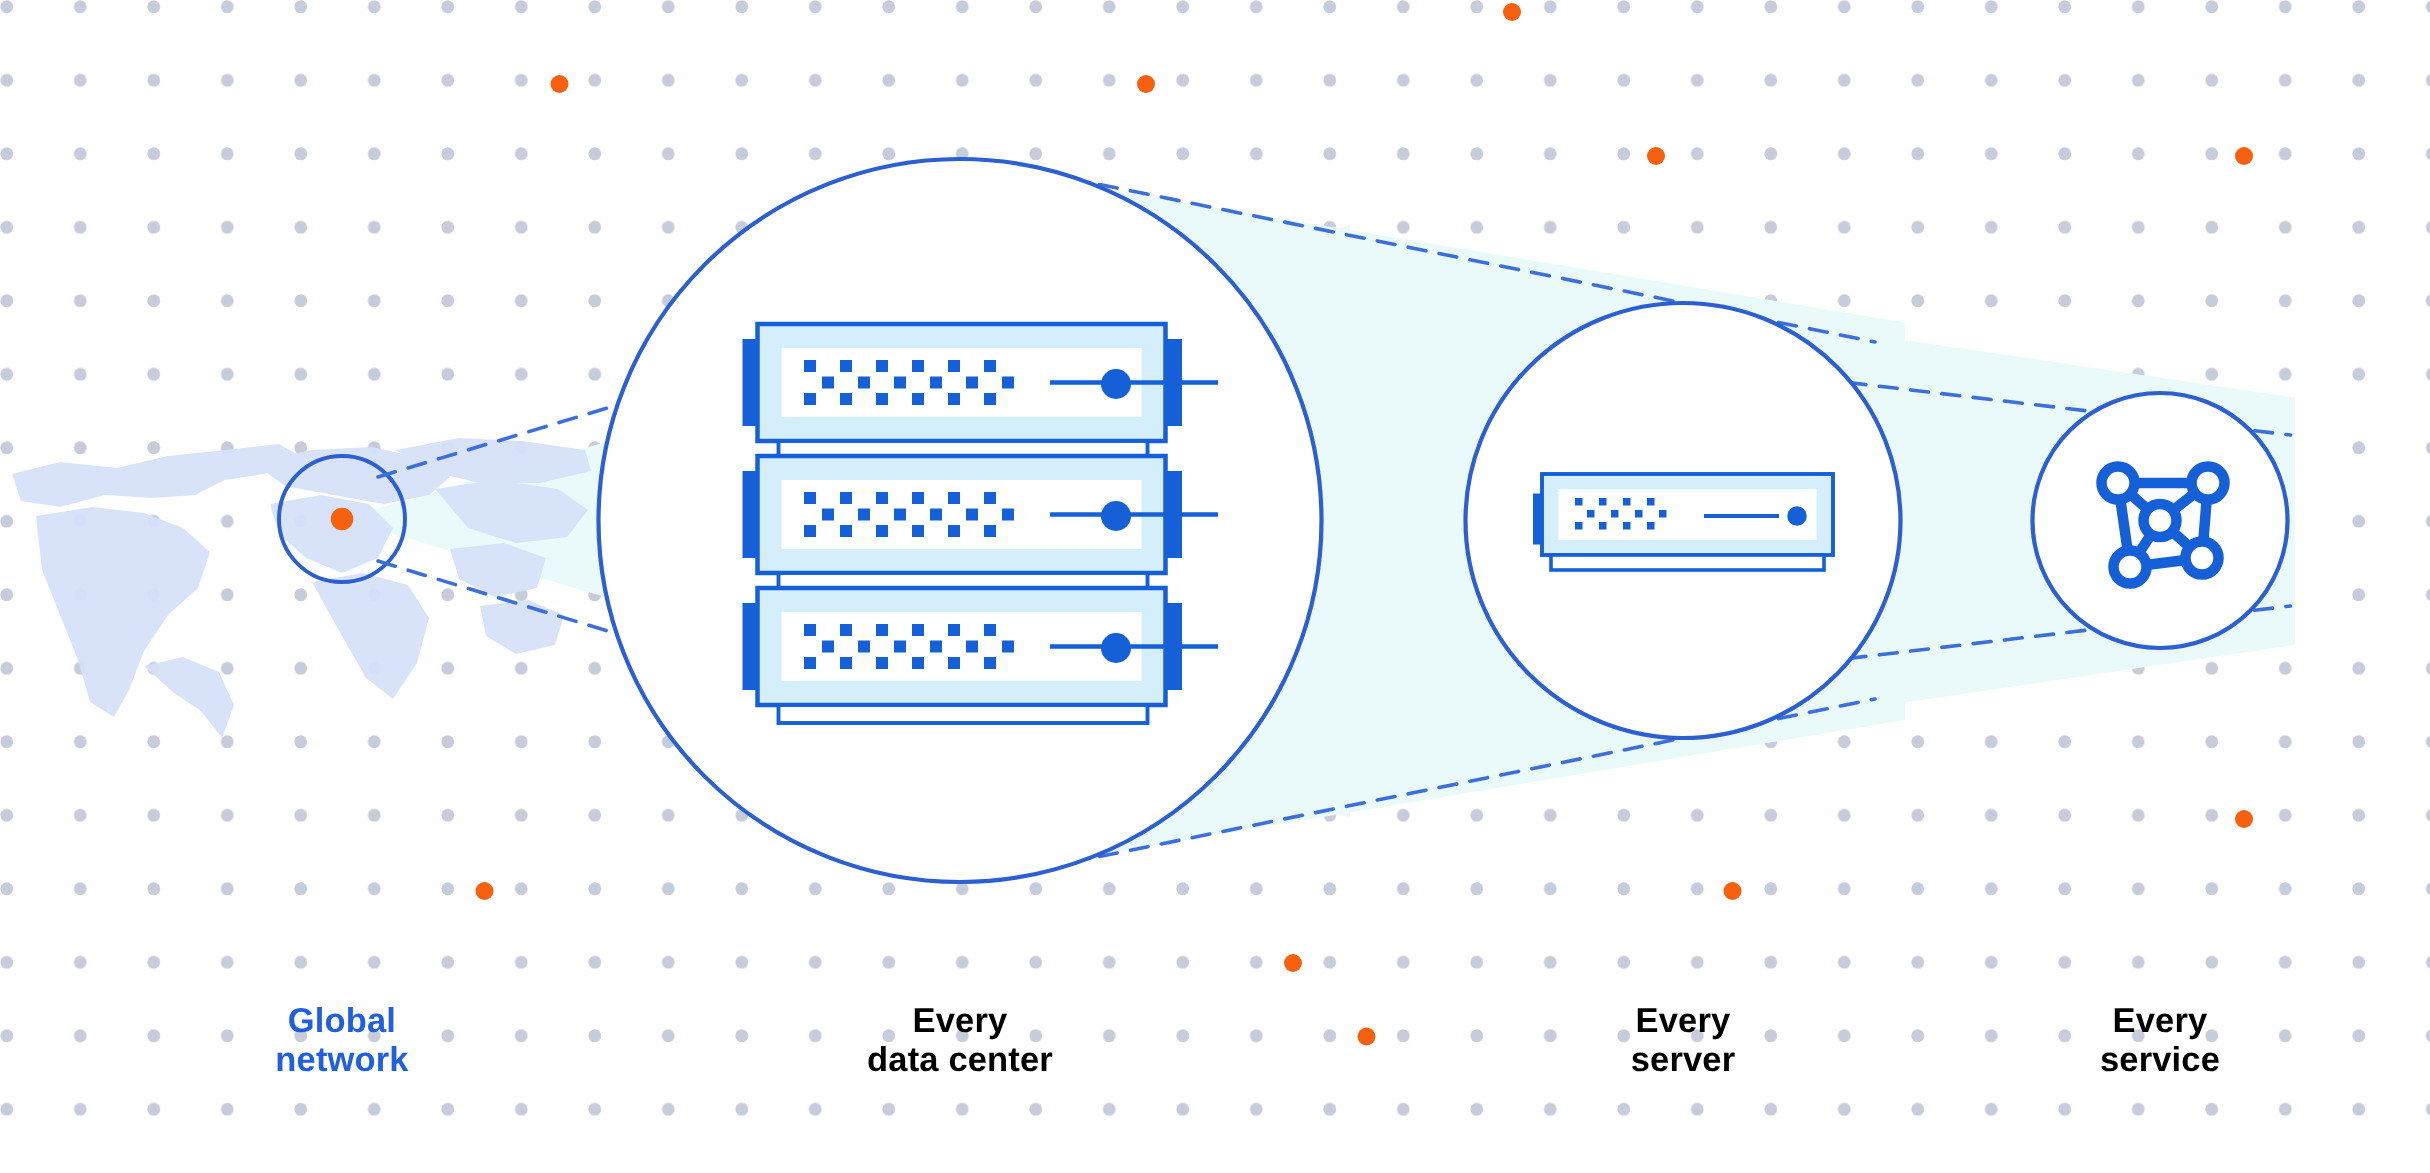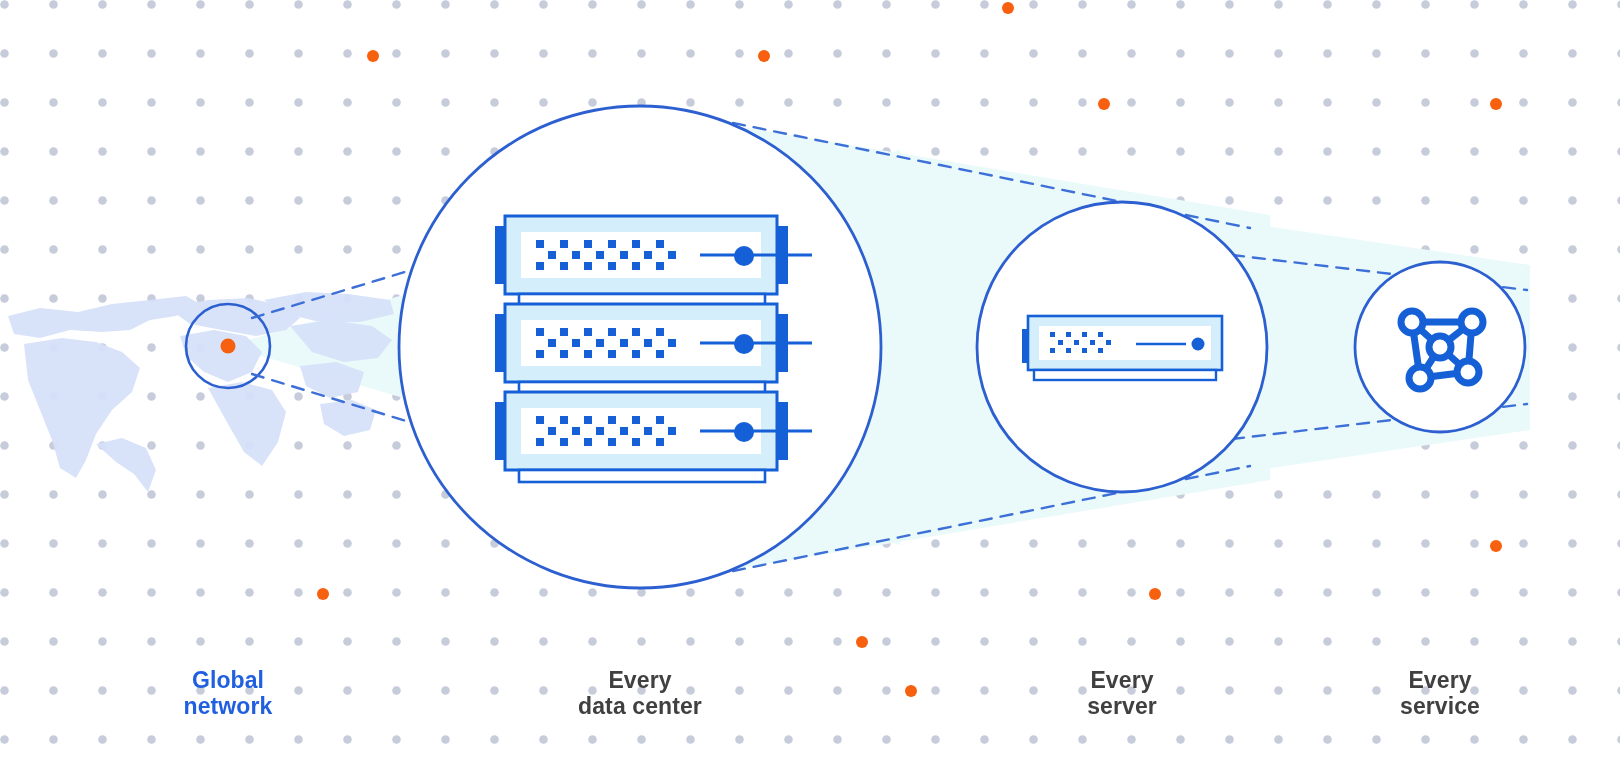--- a/index.html
+++ b/index.html
@@ -26,21 +26,21 @@
     display: block;
   }
   .label {
     position: absolute;
     text-align: center;
     font-family: "Liberation Sans", sans-serif;
     font-size: 23px;
     font-weight: 700;
     line-height: 1.12;
     letter-spacing: 0.1px;
-    color: #404040;
+    color: #000000;
     white-space: pre-line;
     user-select: none;
   }
   .label.accent {
     color: #1f5fe0;
   }
 </style>
 </head>
 <body>
 

